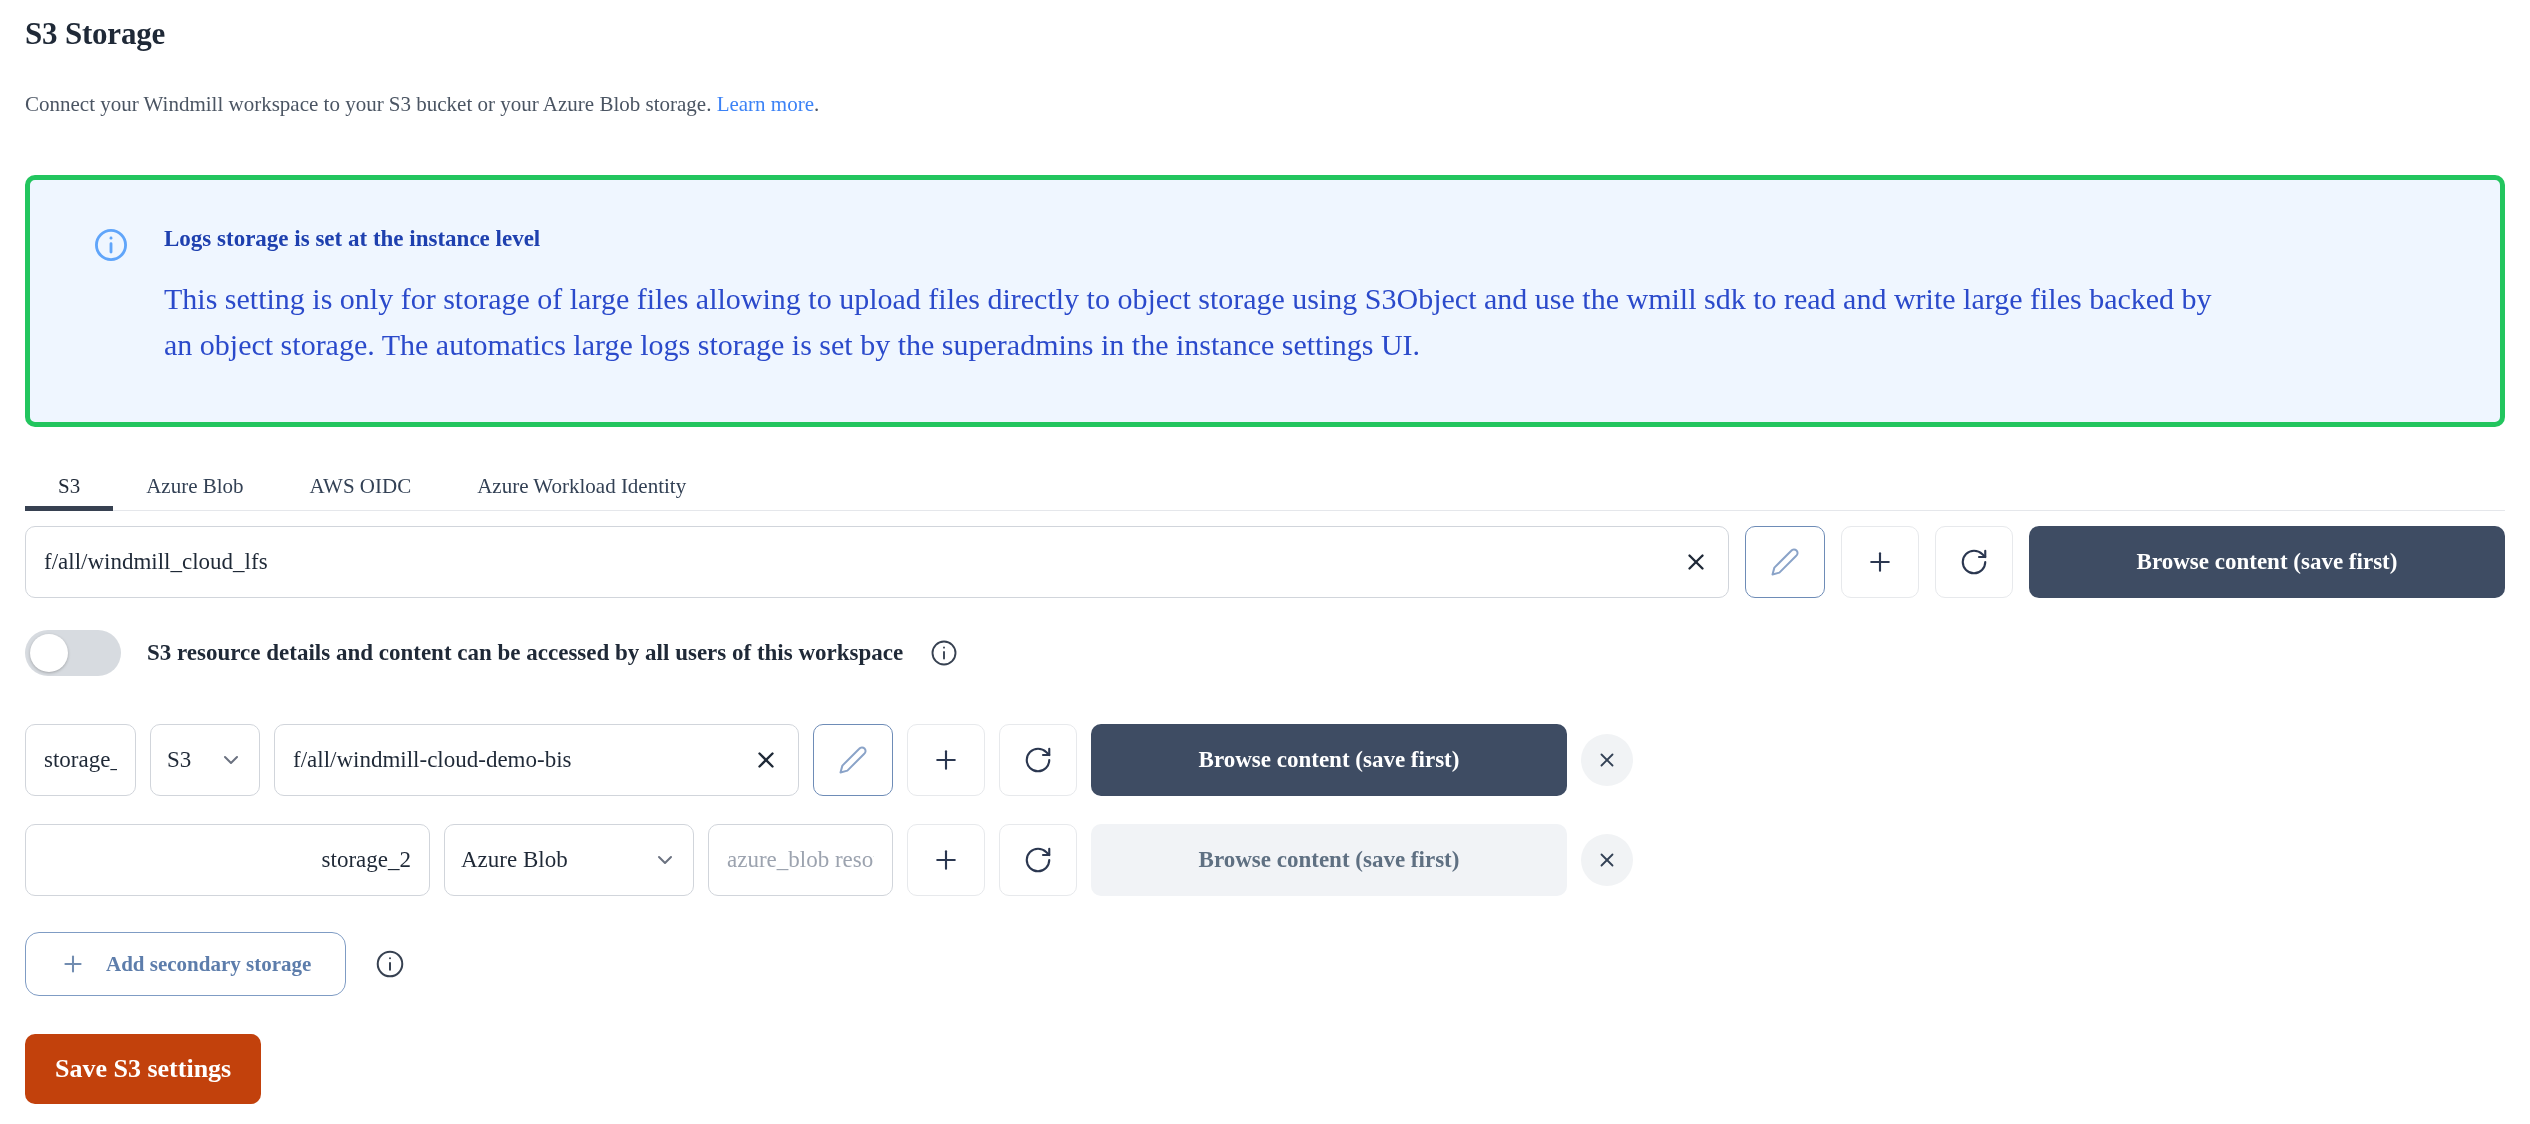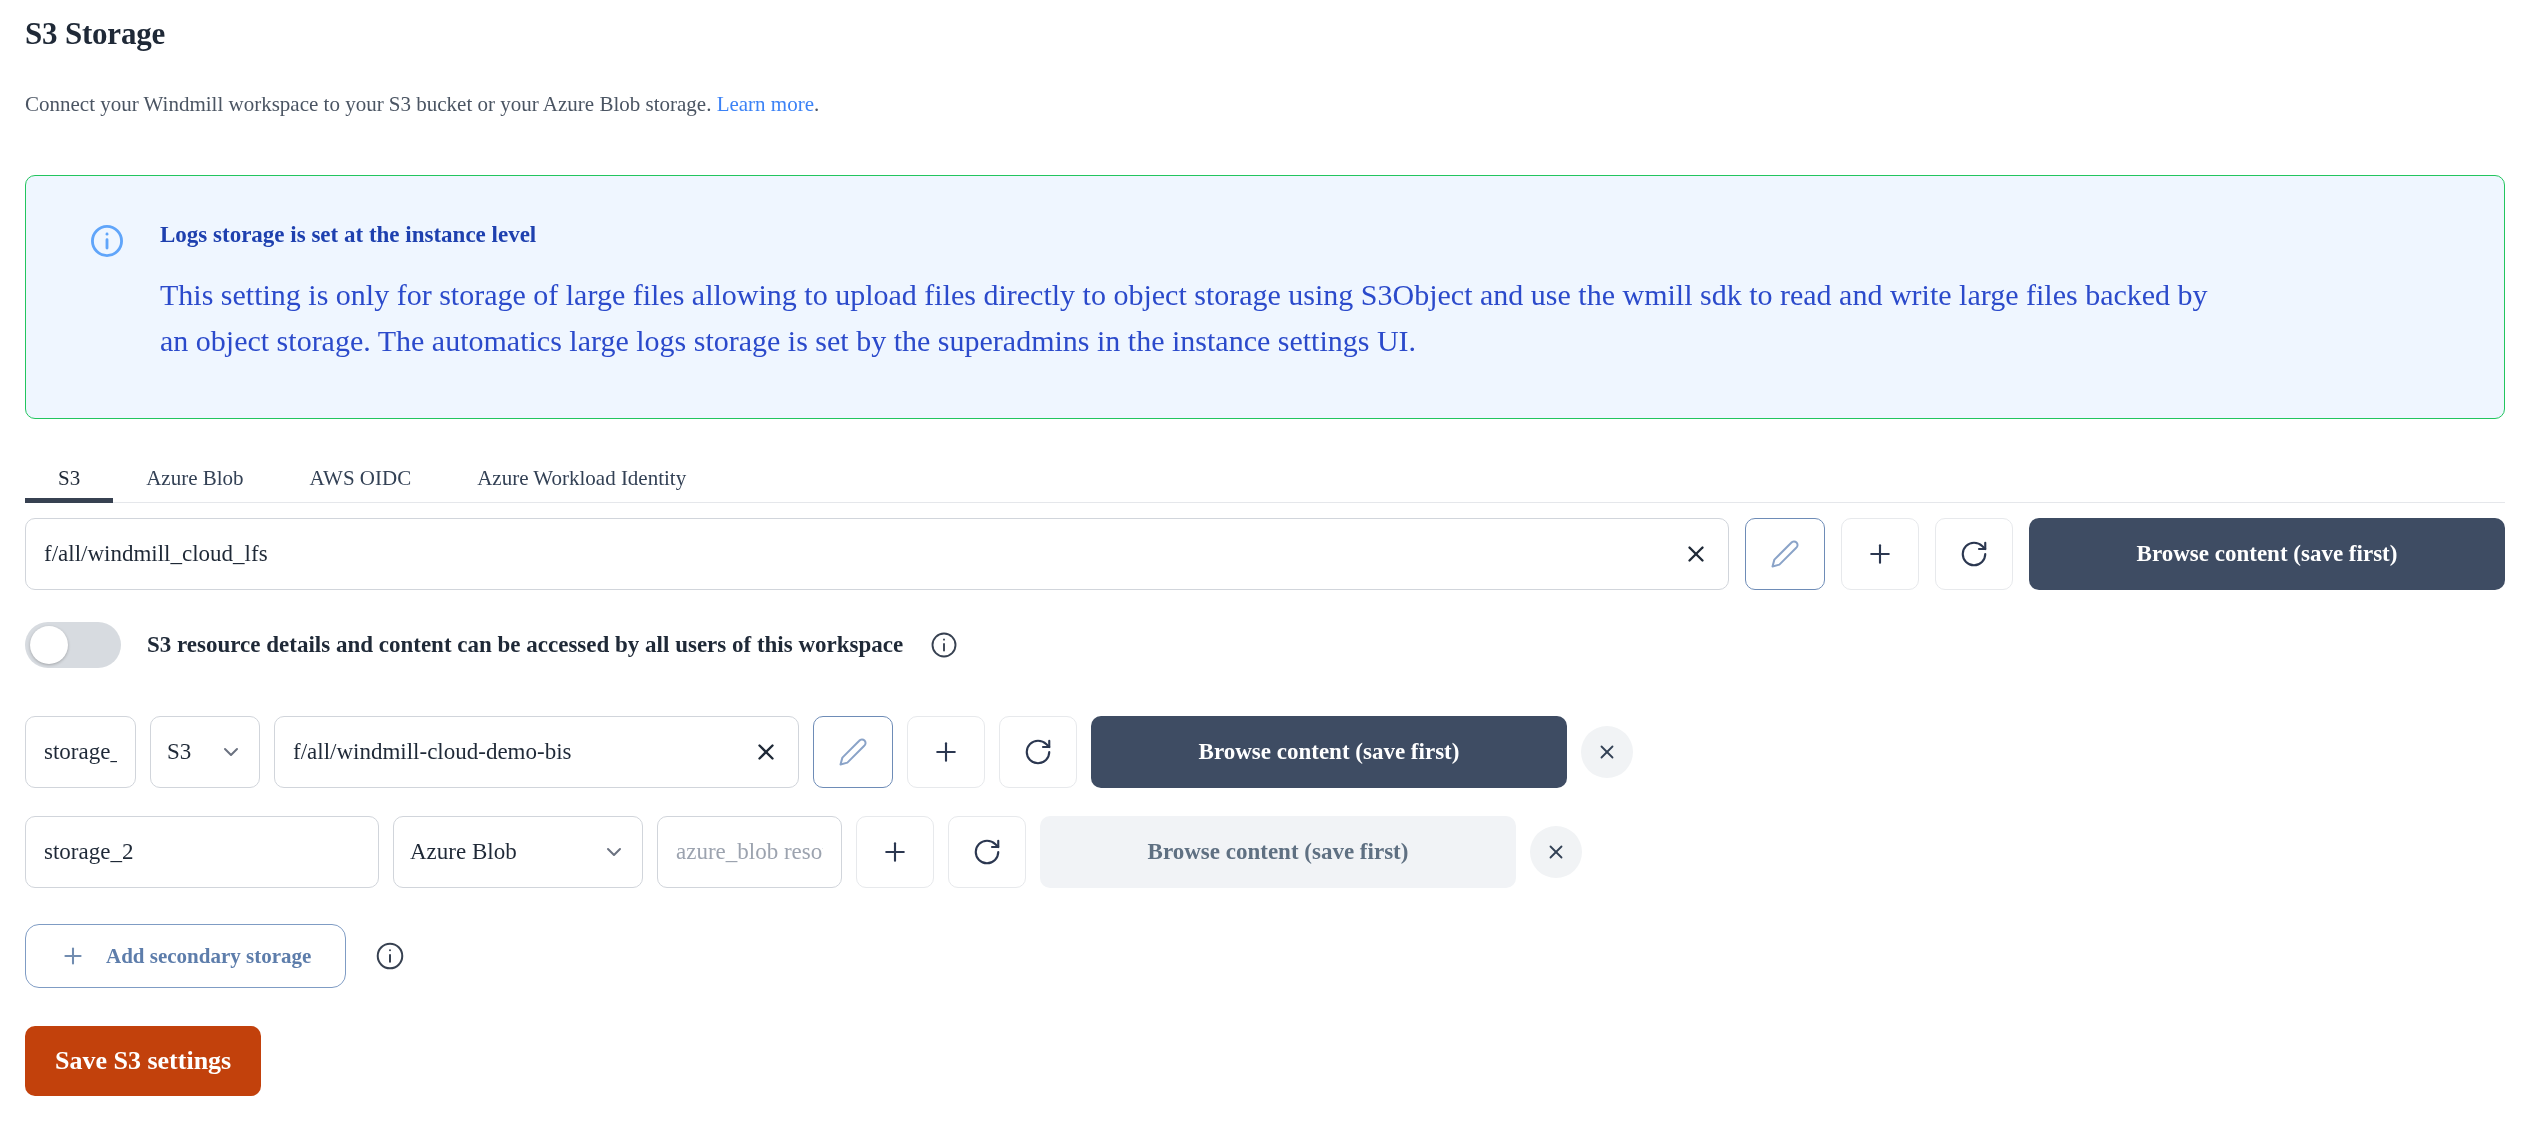--- a/index.html
+++ b/index.html
@@ -14,21 +14,21 @@
     overflow: hidden;
   }
   .page-title { margin:0; font-size:31px; font-weight:700; color:#1f2937; letter-spacing:-0.2px; }
   .page-desc { margin-top:40px; font-size:21px; color:#4b5563; }
   .link { color:#3b82f6; cursor:pointer; text-decoration:none; }
 
   
   .alert {
     margin-top:58px;
     background:#eff6ff;
-    border:1px solid #22c55e;
+    border:5px solid #22c55e;
     border-radius:10px;
     padding:46px 60px 54px 62px;
     display:flex; gap:34px;
   }
   .alert-icon { flex:0 0 auto; }
   .alert-icon svg { width:38px; height:38px; color:#60a5fa; display:block; }
   .alert-title { font-size:23px; font-weight:700; color:#1e40af; }
   .alert-body { margin-top:24px; font-size:30px; line-height:46px; color:#2b4acb; max-width:2080px; }
 
   
@@ -90,21 +90,21 @@
   .toggle .knob { position:absolute; left:5px; top:4px; width:38px; height:38px; border-radius:50%; background:#fff; box-shadow:0 1px 3px rgba(0,0,0,.25); }
   .toggle-label { font-size:23px; font-weight:600; color:#1f2937; }
   .info-icon-sm { display:flex; align-items:center; color:#374151; }
   .info-icon-sm svg { width:30px; height:30px; }
 
   
   .secondary-row { gap:14px; }
   .secondary-row.first { margin-top:48px; }
   .secondary-row.second { margin-top:28px; }
   .w-name-sm { width:111px; flex:0 0 auto; }
-  .w-name-lg { width:354px; flex:0 0 auto; }
+  .w-name-lg { width:405px; flex:0 0 auto;text-align:right; }
   .select {
     height:72px; border:1px solid #d1d5db; border-radius:10px; background:#fff;
     display:flex; align-items:center; justify-content:space-between;
     padding:0 16px; font-size:23px; color:#1f2937; cursor:pointer; flex:0 0 auto;
   }
   .select svg { width:24px; height:24px; color:#6b7280; }
   .select.s3 { width:110px; }
   .select.azure { width:250px; }
   .w-res { width:525px; flex:0 0 auto; }
   .w-res .text-input { padding-right:64px; }

